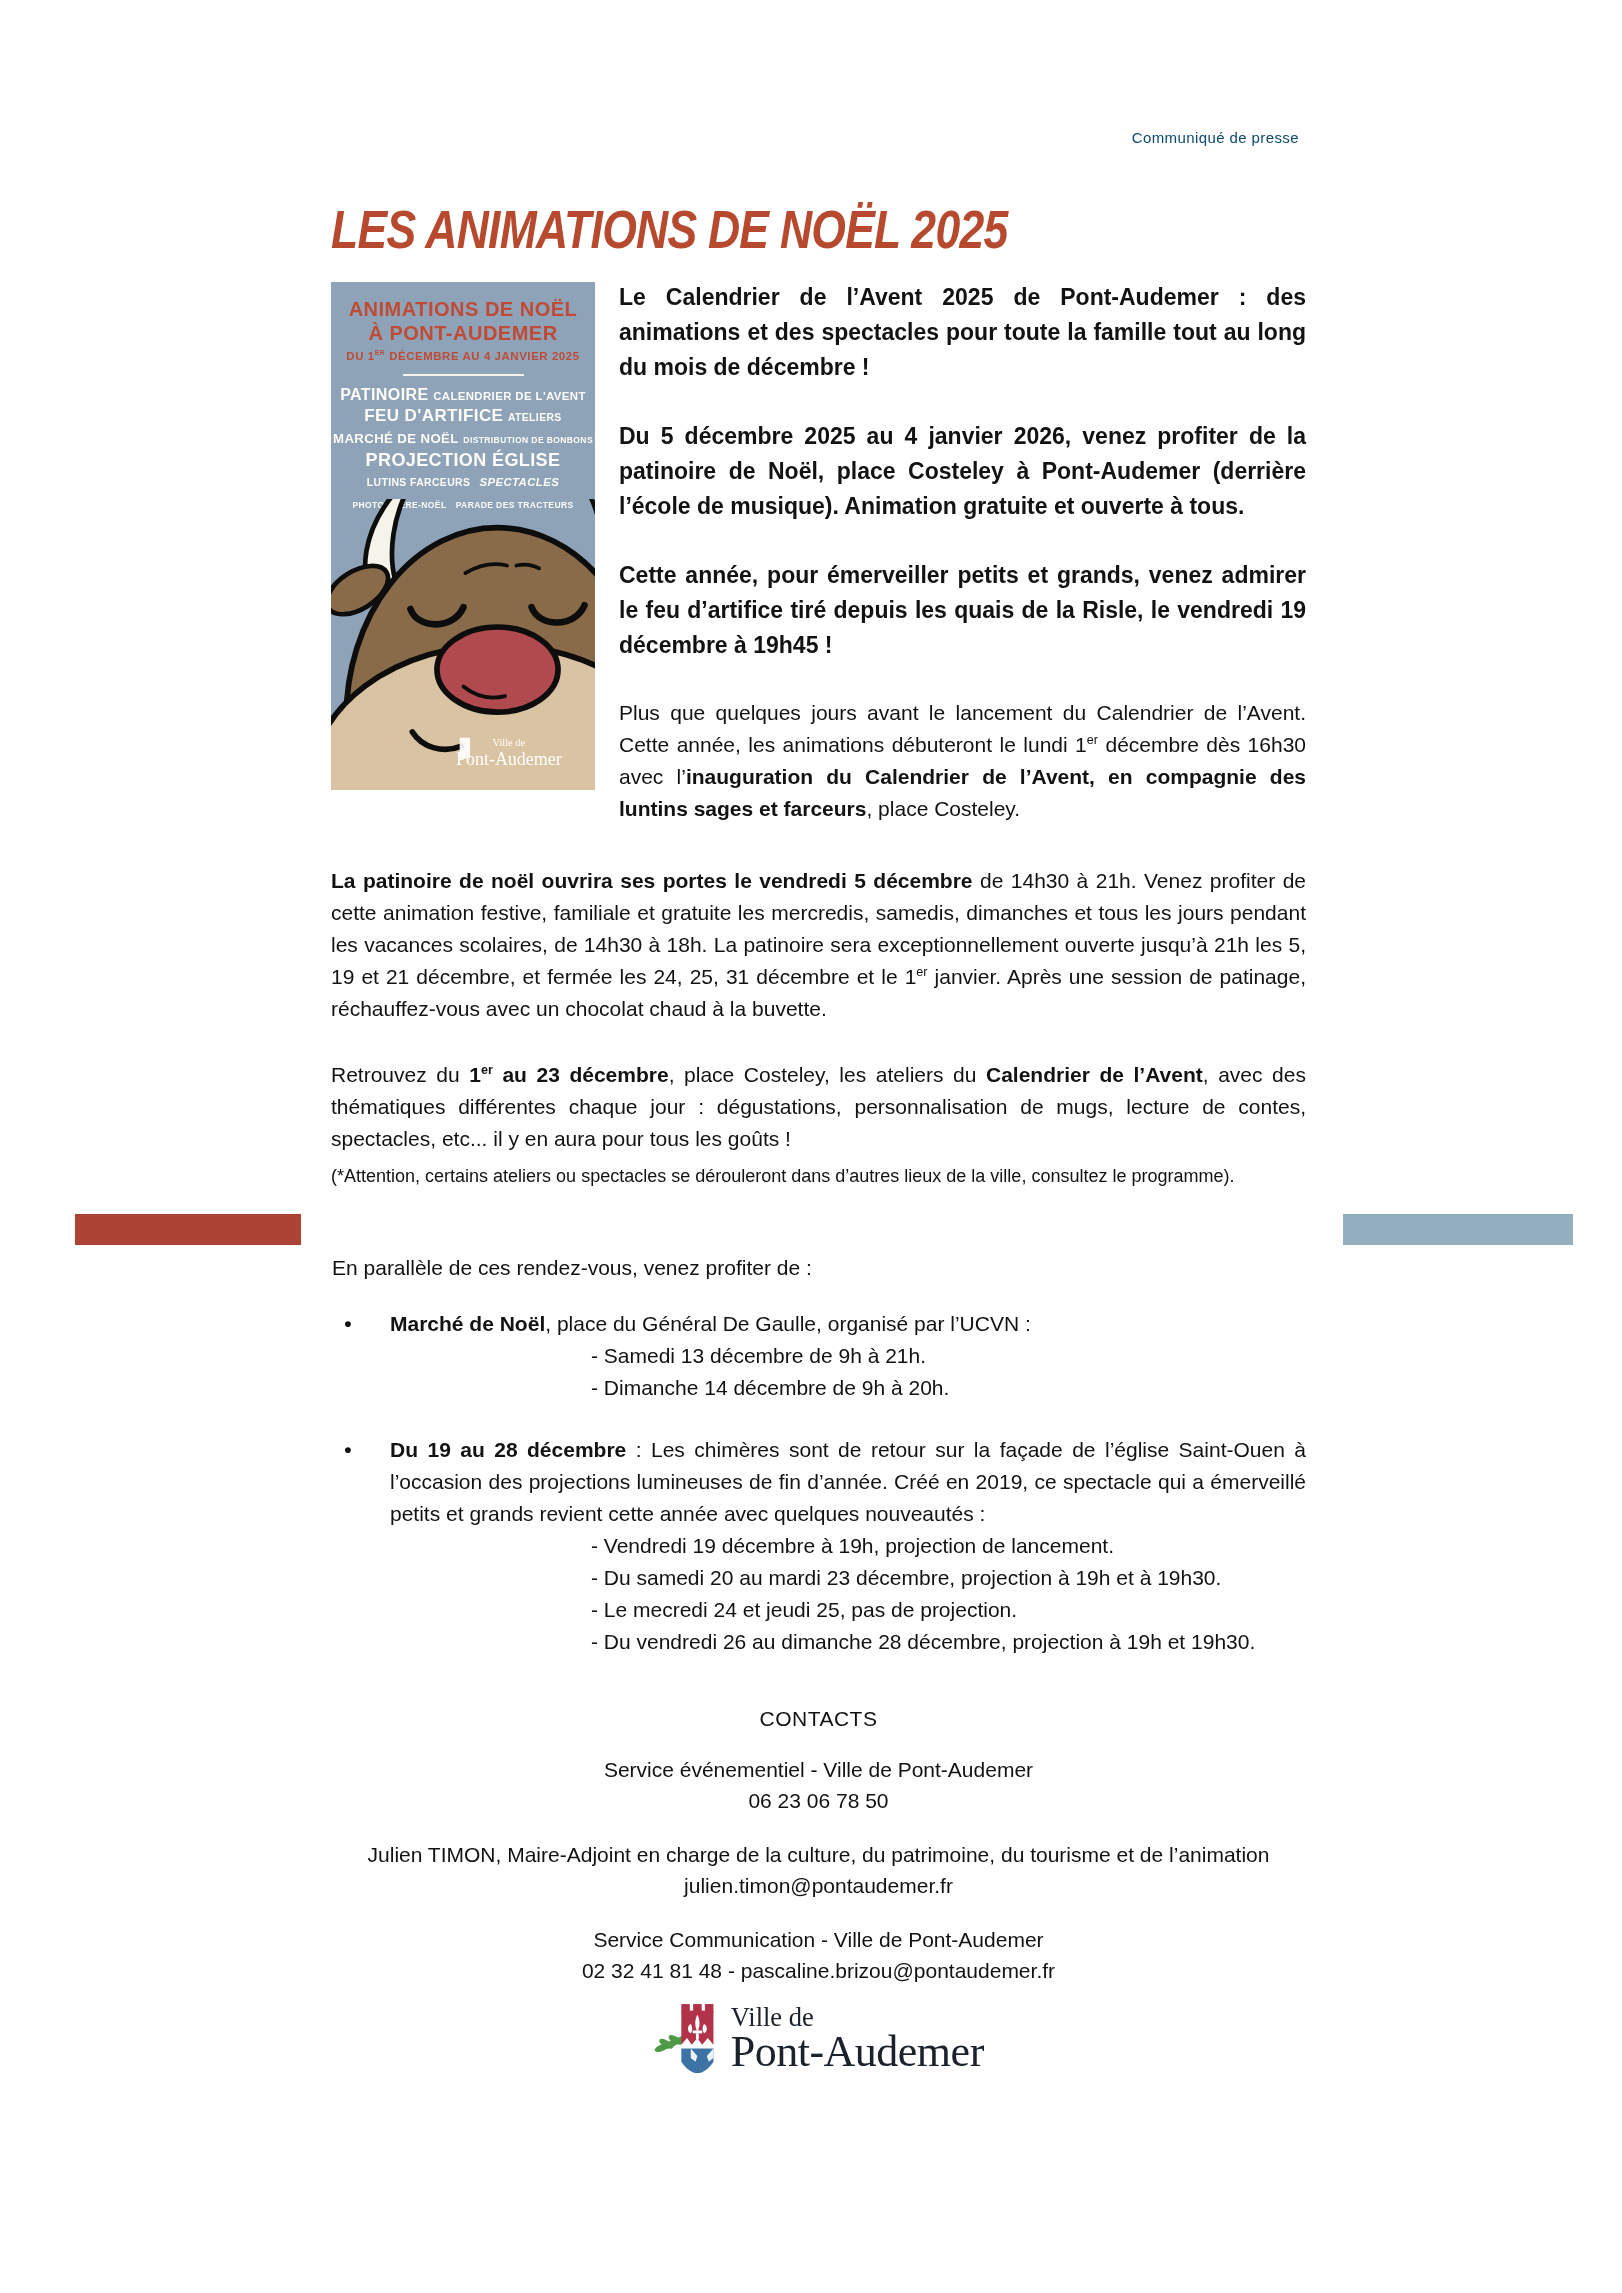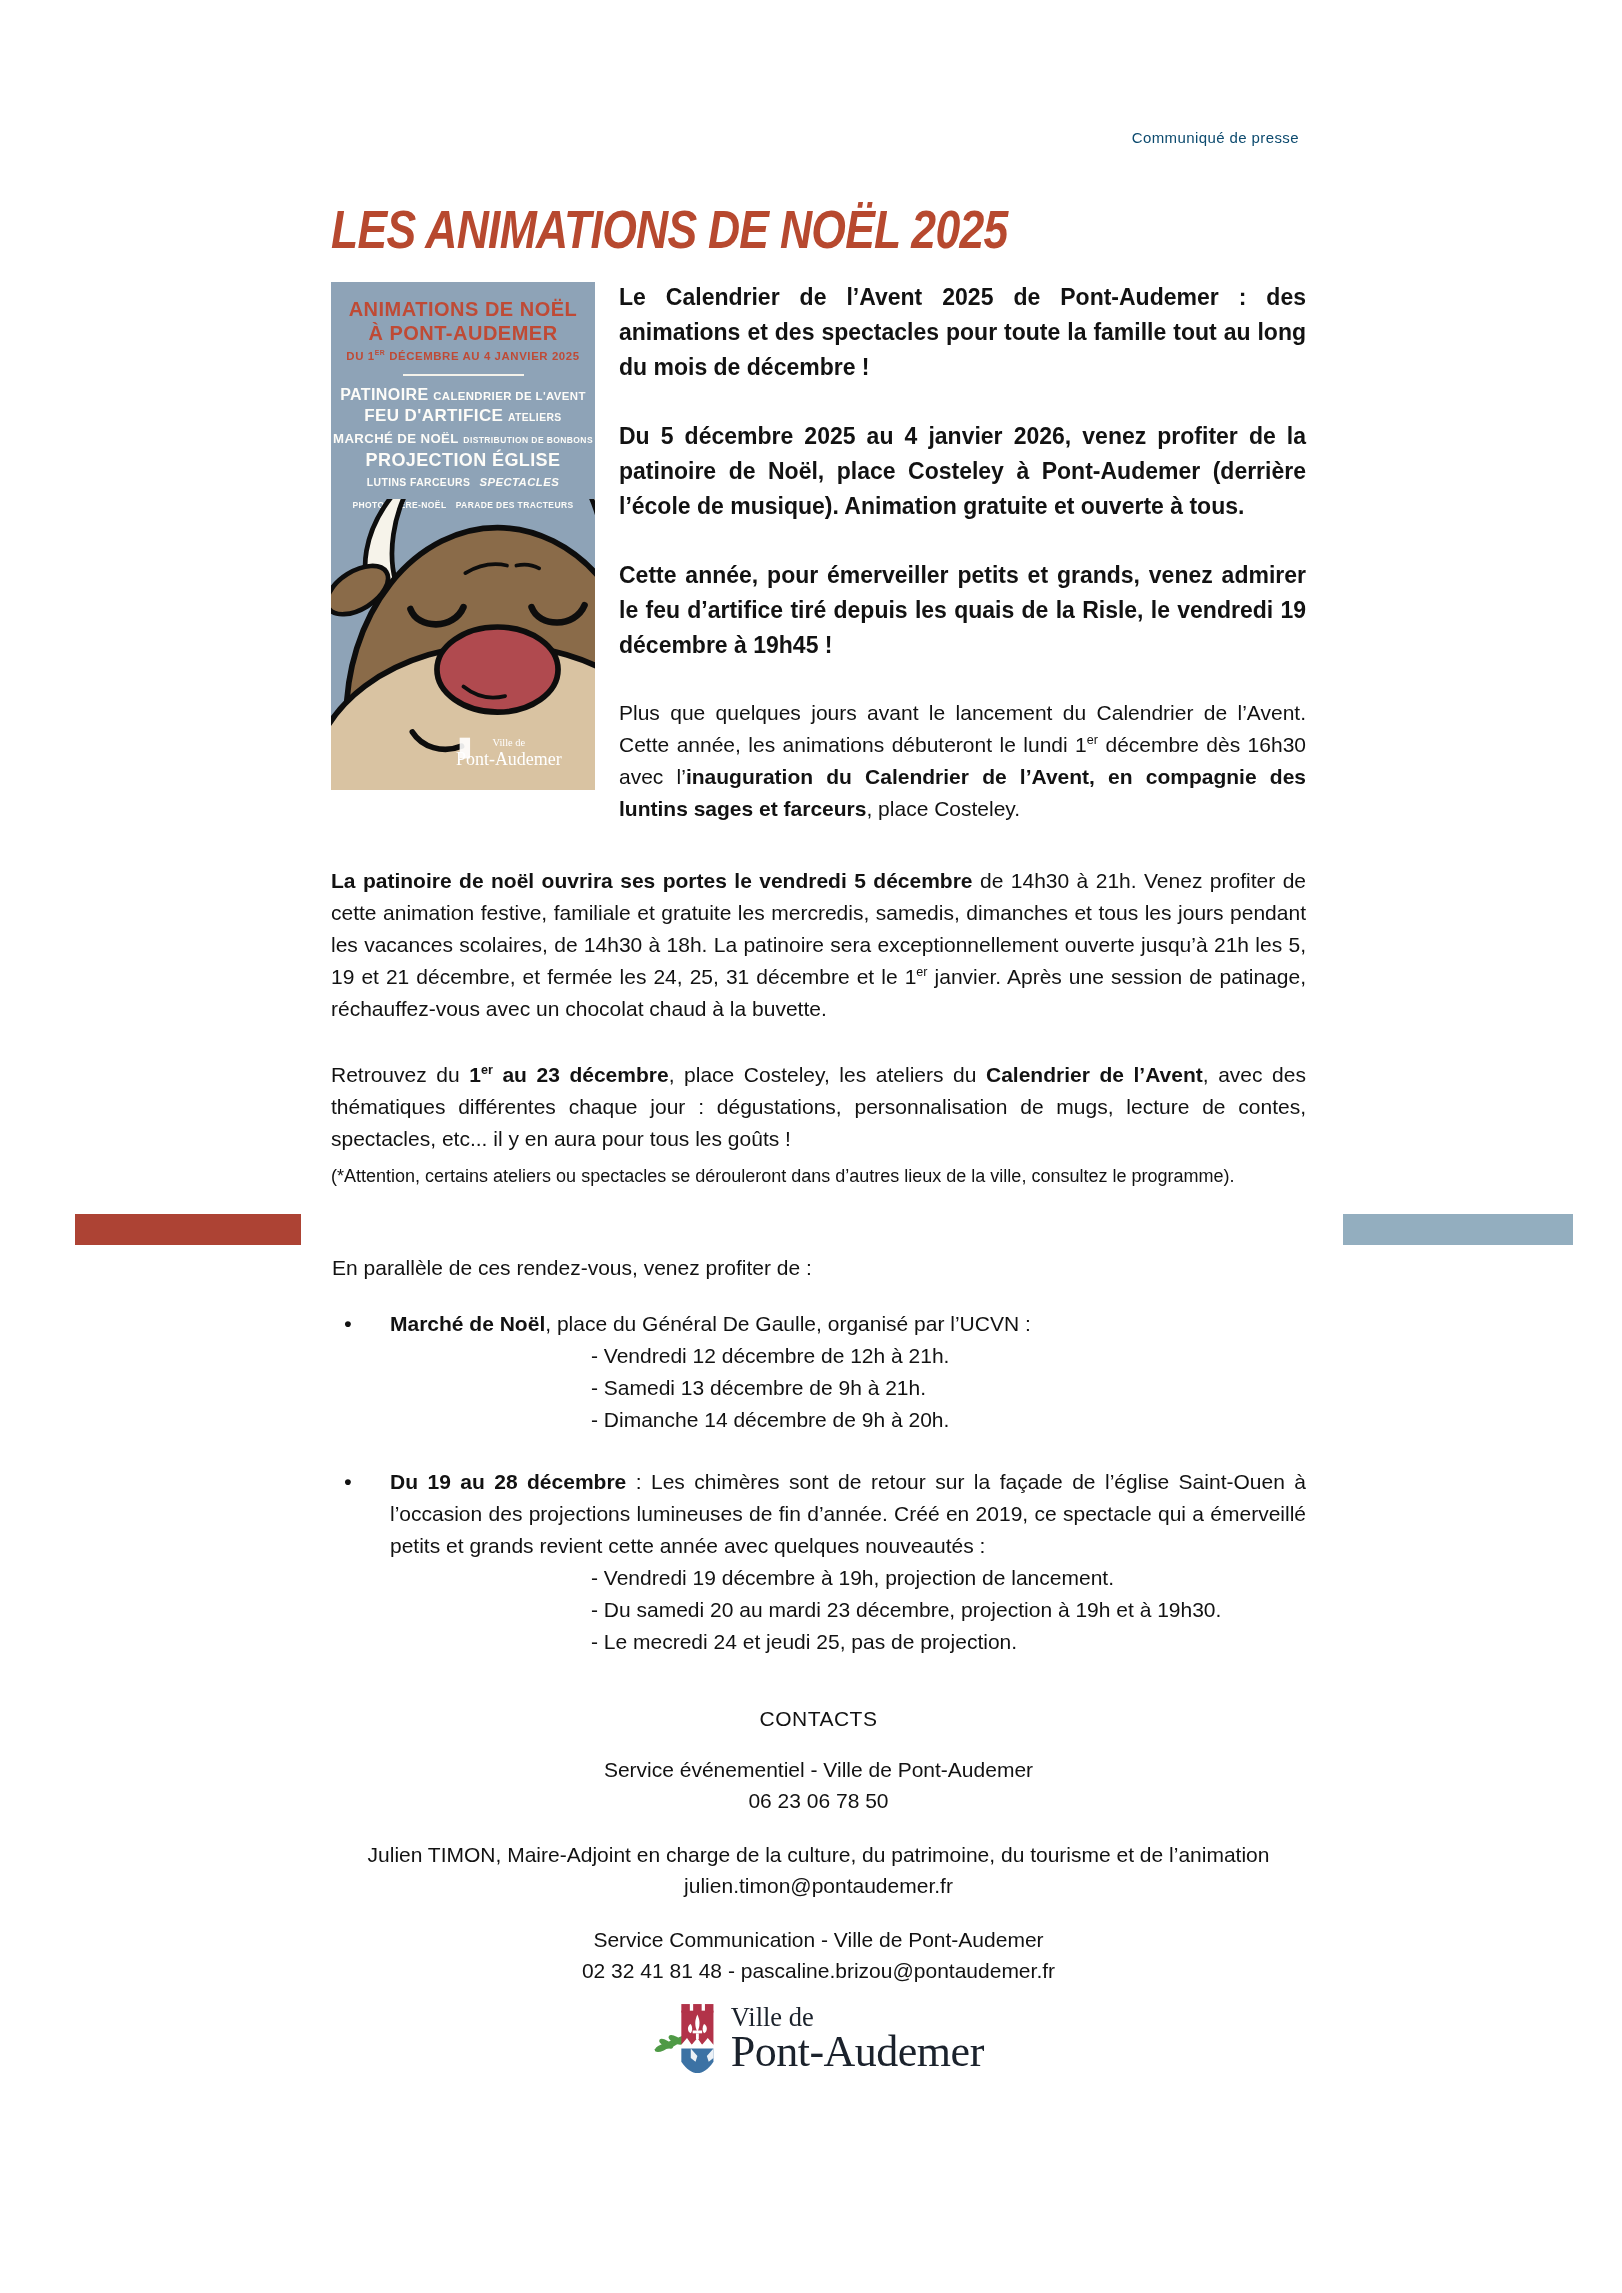--- a/index.html
+++ b/index.html
@@ -155,32 +155,32 @@
       <div class="bar bar-red"></div>
       <div class="bar bar-blue"></div>
       <p class="parallel-lead">En parallèle de ces rendez-vous, venez profiter de :</p>
     </div>
 
     <ul class="bullets">
       <li>
         <span class="marker">•</span>
         <div class="bullet-text"><span class="bold-seg">Marché de Noël</span><span>, place du Général De Gaulle, organisé par l’UCVN :</span></div>
         <div class="sublines">
-          <div>- Vendredi 12 décembre de 12h à 21h.</div>
           <div>- Samedi 13 décembre de 9h à 21h.</div>
           <div>- Dimanche 14 décembre de 9h à 20h.</div>
         </div>
       </li>
       <li>
         <span class="marker">•</span>
         <div class="bullet-text"><span class="bold-seg">Du 19 au 28 décembre</span><span> : Les chimères sont de retour sur la façade de l’église Saint-Ouen à l’occasion des projections lumineuses de fin d’année. Créé en 2019, ce spectacle qui a émerveillé petits et grands revient cette année avec quelques nouveautés :</span></div>
         <div class="sublines">
           <div>- Vendredi 19 décembre à 19h, projection de lancement.</div>
           <div>- Du samedi 20 au mardi 23 décembre, projection à 19h et à 19h30.</div>
           <div>- Le mecredi 24 et jeudi 25, pas de projection.</div>
+          <div>- Du vendredi 26 au dimanche 28 décembre, projection à 19h et 19h30.</div>
         </div>
       </li>
     </ul>
 
     <div class="contacts">
       <h2 class="contacts-heading">CONTACTS</h2>
       <div class="contact-group">
         <div>Service événementiel - Ville de Pont-Audemer</div>
         <div>06 23 06 78 50</div>
       </div>

